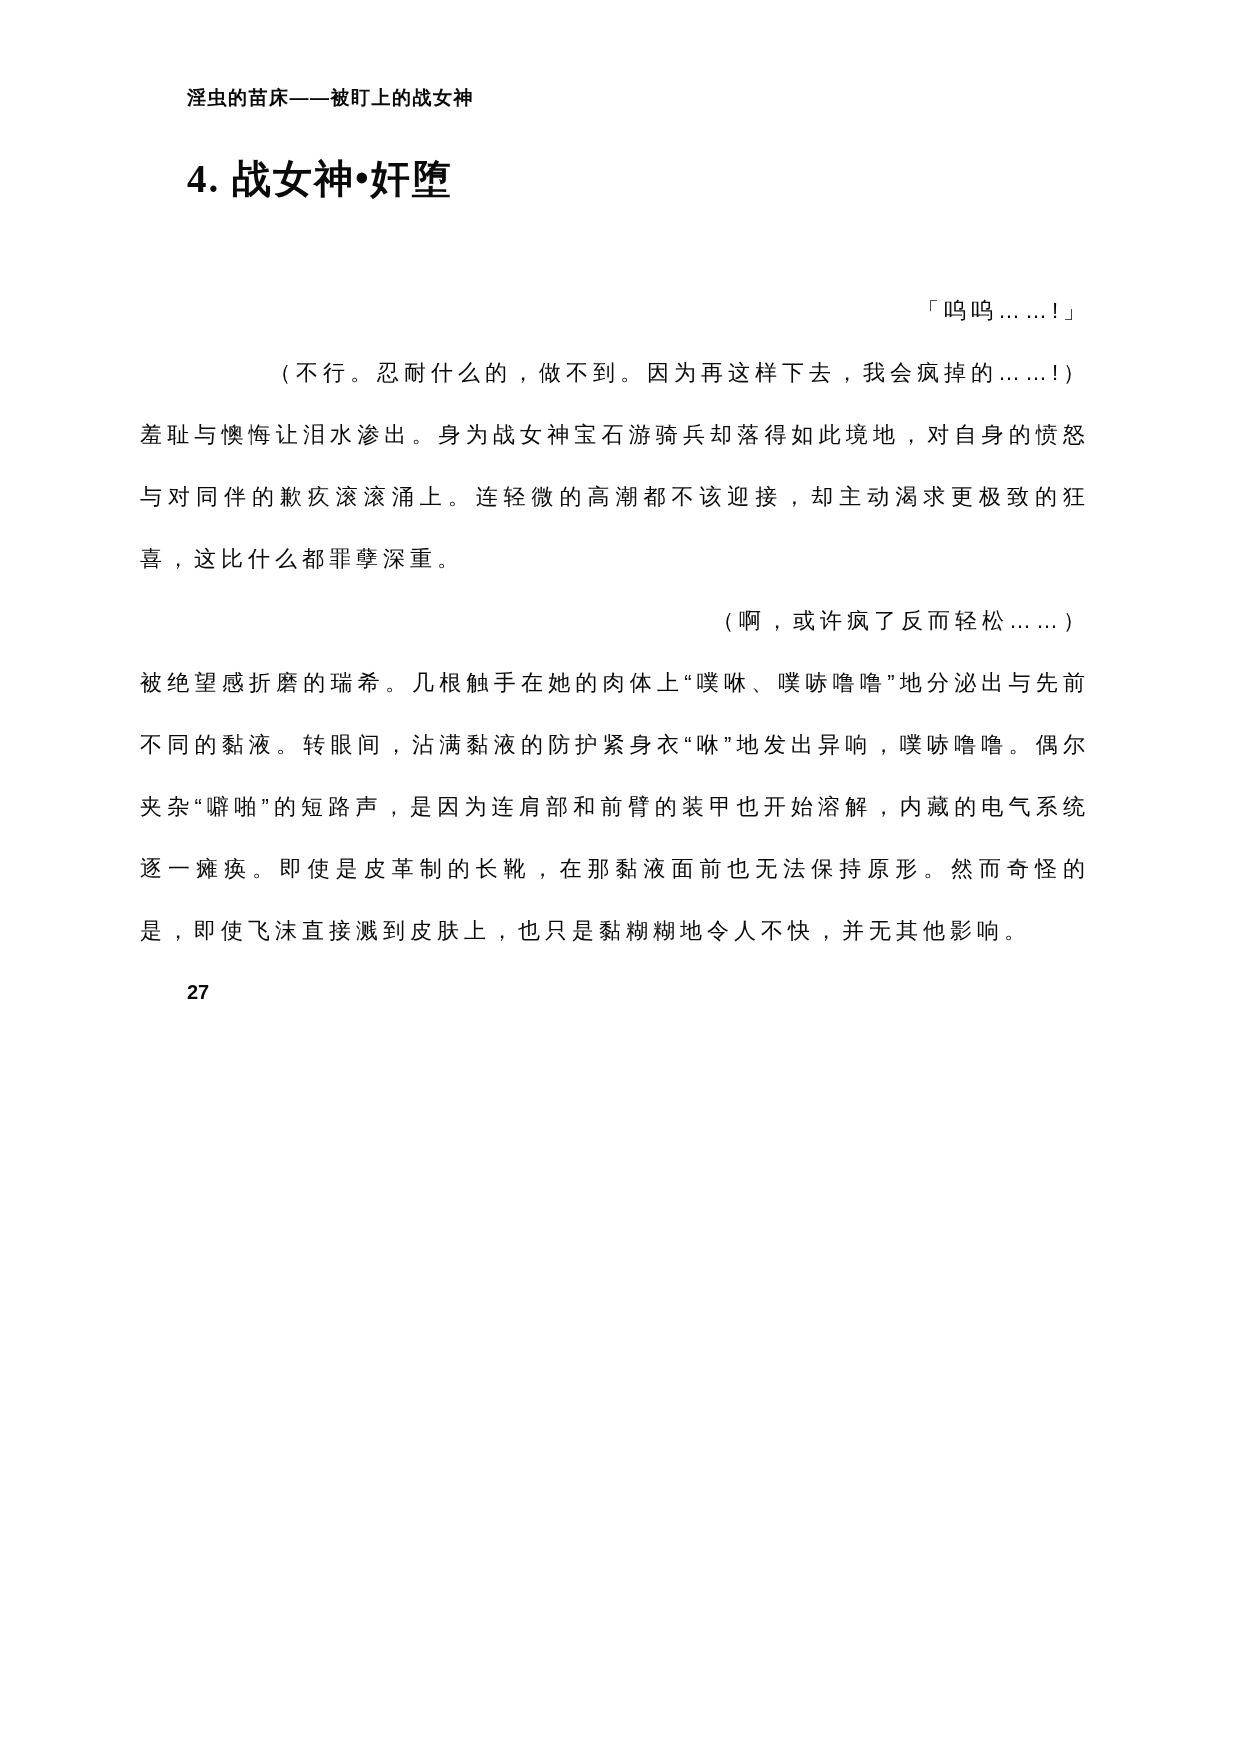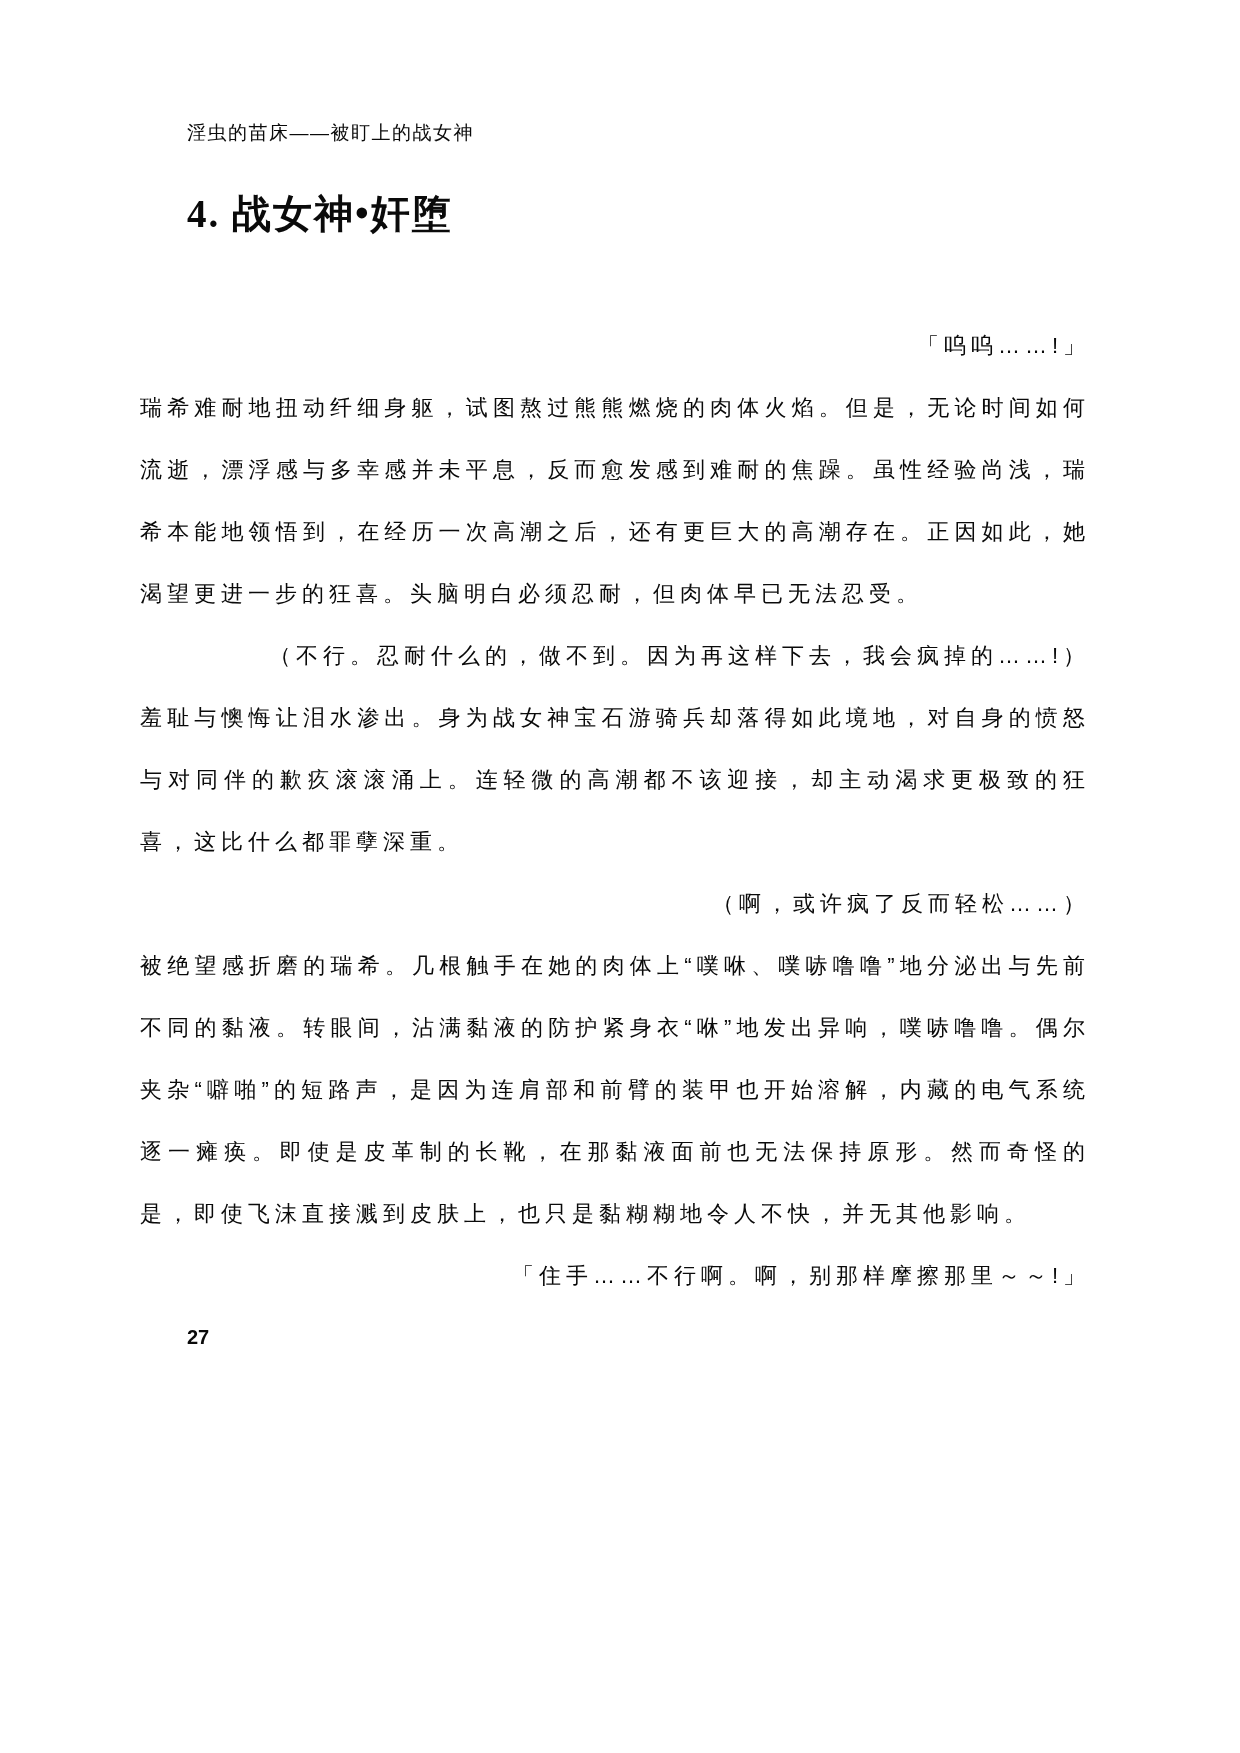--- a/index.html
+++ b/index.html
@@ -15,25 +15,24 @@
     background: #ffffff;
     box-sizing: border-box;
     padding: 86px 150px 0 140px;
     font-family: "Liberation Sans", sans-serif;
     color: #0a0a0a;
     overflow: hidden;
   }
   .running-header {
     margin-left: 47px;
     font-size: 19px;
-    font-weight: 400;
+    font-weight: 700;
     letter-spacing: 1.5px;
     line-height: 23px;
     white-space: nowrap;
-    margin-top: 35px;
   }
   .chapter-title {
     margin: 46px 0 16px 47px;
     font-size: 39px;
     font-weight: 700;
     letter-spacing: 2px;
     line-height: 47px;
     white-space: nowrap;
     font-family: Liberation Serif, serif;
   }
@@ -63,22 +62,20 @@
 </head>
 <body>
 
 <div class="page">
   <div class="running-header">淫虫的苗床——被盯上的战女神</div>
 
   <h1 class="chapter-title">4. 战女神•奸堕</h1>
 
   <div class="body-text">
       <p class="para indent">「呜呜……!」</p>
-      <p class="para">瑞希难耐地扭动纤细身躯，试图熬过熊熊燃烧的肉体火焰。但是，无论时间如何流逝，漂浮感与多幸感并未平息，反而愈发感到难耐的焦躁。虽性经验尚浅，瑞希本能地领悟到，在经历一次高潮之后，还有更巨大的高潮存在。正因如此，她渴望更进一步的狂喜。头脑明白必须忍耐，但肉体早已无法忍受。</p>
       <p class="para indent">（不行。忍耐什么的，做不到。因为再这样下去，我会疯掉的……!）</p>
       <p class="para">羞耻与懊悔让泪水渗出。身为战女神宝石游骑兵却落得如此境地，对自身的愤怒与对同伴的歉疚滚滚涌上。连轻微的高潮都不该迎接，却主动渴求更极致的狂喜，这比什么都罪孽深重。</p>
       <p class="para indent">（啊，或许疯了反而轻松……）</p>
       <p class="para">被绝望感折磨的瑞希。几根触手在她的肉体上“噗咻、噗哧噜噜”地分泌出与先前不同的黏液。转眼间，沾满黏液的防护紧身衣“咻”地发出异响，噗哧噜噜。偶尔夹杂“噼啪”的短路声，是因为连肩部和前臂的装甲也开始溶解，内藏的电气系统逐一瘫痪。即使是皮革制的长靴，在那黏液面前也无法保持原形。然而奇怪的是，即使飞沫直接溅到皮肤上，也只是黏糊糊地令人不快，并无其他影响。</p>
-      <p class="para indent">「住手……不行啊。啊，别那样摩擦那里～～!」</p>
     </div>
 
   <div class="page-number">27</div>
 </div>
 
 </body></html>

